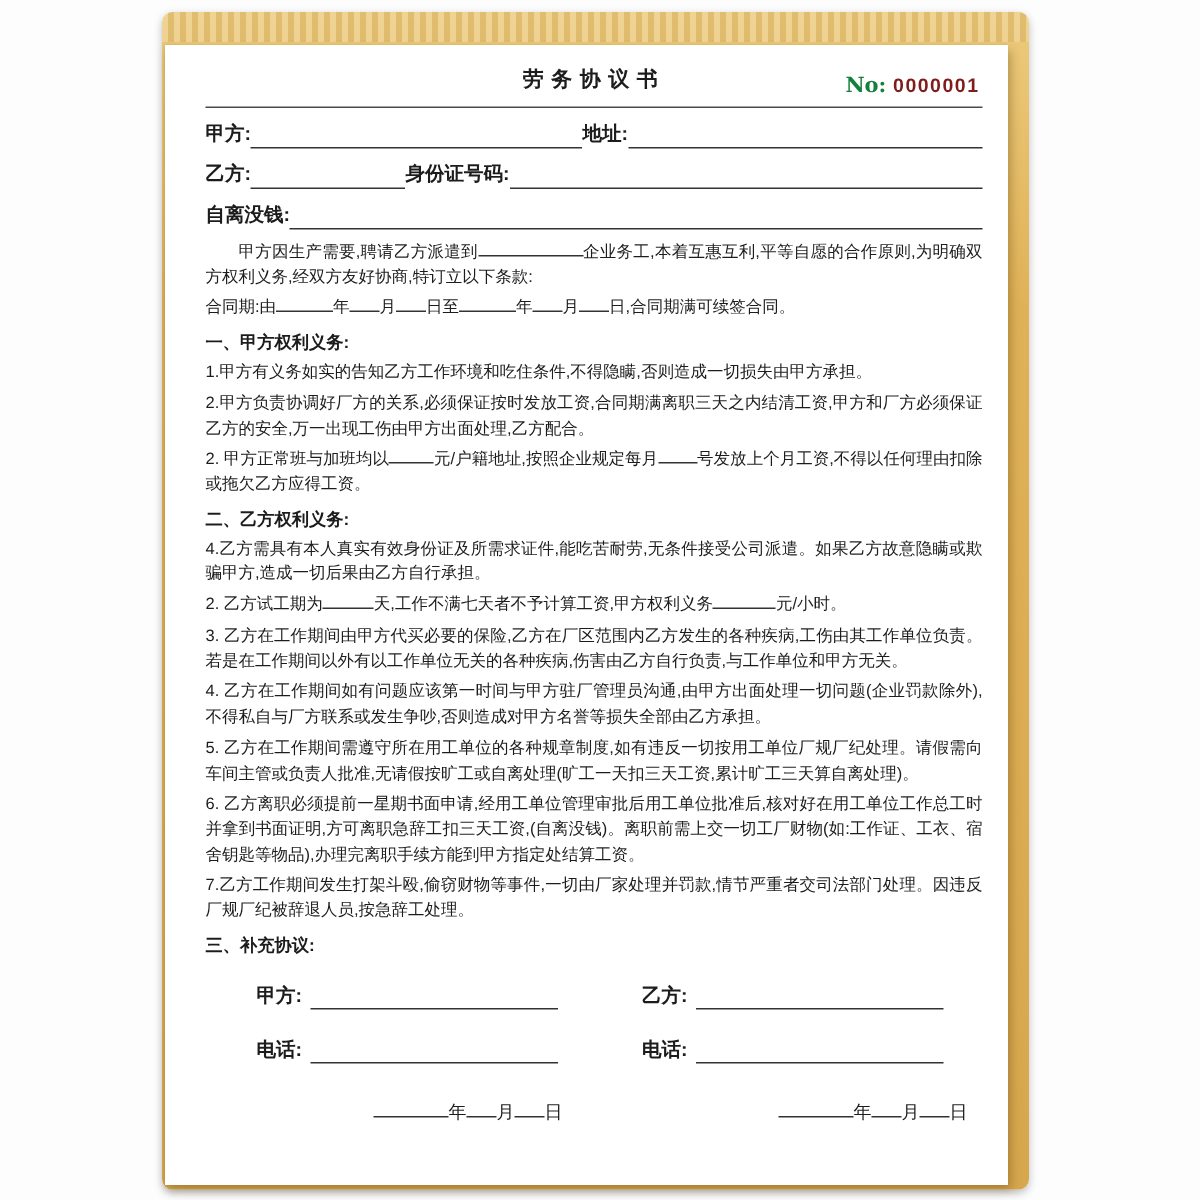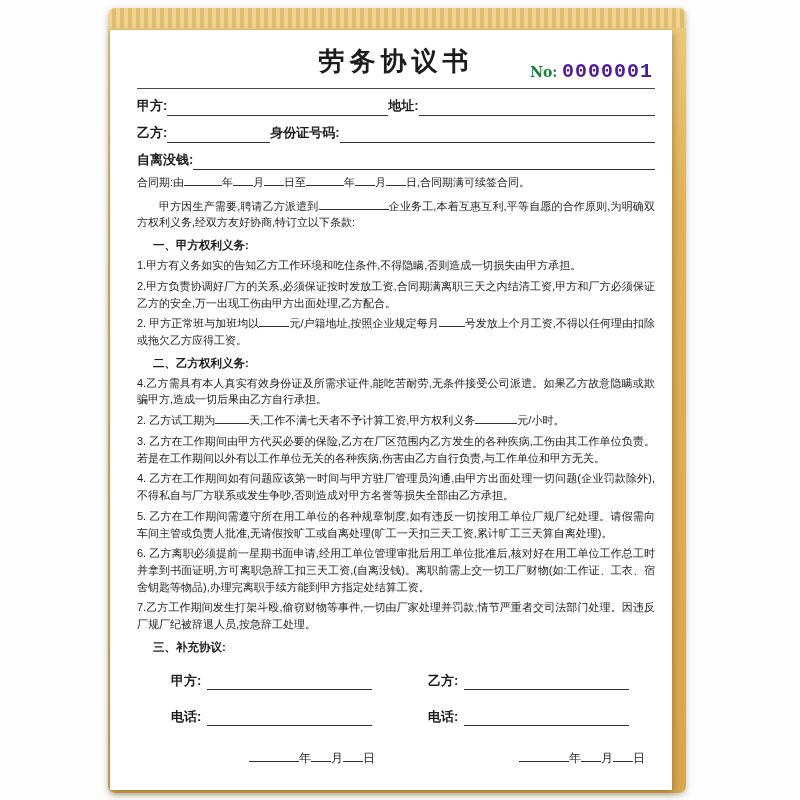--- a/index.html
+++ b/index.html
@@ -29,35 +29,35 @@
   .paper{
     position:absolute;left:110px;top:30px;width:562px;height:760px;
     background:#ffffff;
     box-shadow:2px 3px 6px rgba(90,60,10,.35), -1px 0 2px rgba(0,0,0,.10);
     padding:14px 17px 10px 27px;
     box-sizing:border-box;
     overflow:hidden;
   }
 
   .hdr{position:relative;border-bottom:1px solid #4a4a4a;padding-bottom:9px;}
-  .title{text-align:center;font-size:26px;font-weight:bold;letter-spacing:5px;}
+  .title{text-align:center;font-size:14px;font-weight:bold;letter-spacing:5px;}
   .serial{position:absolute;right:2px;bottom:5px;font-weight:bold;white-space:nowrap;}
   .serial .no{color:#15803d;font-size:14px;font-family:"DejaVu Serif",serif;}
-  .serial .digits{color:#4c1d95;font-size:20px;font-family:Liberation Mono, monospace;letter-spacing:1px;}
+  .serial .digits{color:#7f1d1d;font-size:13px;font-family:Liberation Sans, sans-serif;letter-spacing:1px;}
 
   .frow{display:flex;align-items:flex-end;height:27px;font-size:13px;font-weight:bold;}
   .frow .lbl{white-space:nowrap;padding-bottom:1px;}
   .blank{border-bottom:1px solid #333;height:18px;}
   .w221{width:221px;}
   .w103{width:103px;}
   .grow{flex:1;}
 
   p.para{font-size:11px;line-height:1.52;text-align:justify;margin:4px 0 0;}
   p.intro{text-indent:2em;margin-top:7px;}
-  .sec-title{font-size:11.5px;font-weight:bold;margin:7px 16px 0;}
+  .sec-title{font-size:11.5px;font-weight:bold;margin:7px 0 0;}
 
   .iblank{display:inline-block;border-bottom:1px solid #333;height:9px;vertical-align:baseline;}
   .iw70{width:70px;}.iw38{width:38px;}.iw20{width:20px;}
   .iw30{width:30px;}.iw26{width:26px;}.iw34{width:34px;}.iw42{width:42px;}
 
   .sig{
     display:grid;grid-template-columns:1fr 1fr;column-gap:46px;row-gap:17px;
     margin-top:16px;padding:0 16px 0 34px;
     font-size:13px;font-weight:bold;
   }
@@ -100,23 +100,23 @@
       <span class="lbl">乙方:</span>
       <span class="blank w103"></span>
       <span class="lbl">身份证号码:</span>
       <span class="blank grow"></span>
     </div>
     <div class="frow">
       <span class="lbl">自离没钱:</span>
       <span class="blank grow"></span>
     </div>
 
+    <p class="para intro"><span>甲方因生产需要,聘请乙方派遣到</span><span class="iblank iw70"></span><span>企业务工,本着互惠互利,平等自愿的合作原则,为明确双方权利义务,经双方友好协商,特订立以下条款:</span></p>
+
     <p class="para"><span>合同期:由</span><span class="iblank iw38"></span><span>年</span><span class="iblank iw20"></span><span>月</span><span class="iblank iw20"></span><span>日至</span><span class="iblank iw38"></span><span>年</span><span class="iblank iw20"></span><span>月</span><span class="iblank iw20"></span><span>日,合同期满可续签合同。</span></p>
-
-    <p class="para intro"><span>甲方因生产需要,聘请乙方派遣到</span><span class="iblank iw70"></span><span>企业务工,本着互惠互利,平等自愿的合作原则,为明确双方权利义务,经双方友好协商,特订立以下条款:</span></p>
 
     <p class="sec-title">一、甲方权利义务:</p>
     <p class="para">1.甲方有义务如实的告知乙方工作环境和吃住条件,不得隐瞒,否则造成一切损失由甲方承担。</p>
     <p class="para">2.甲方负责协调好厂方的关系,必须保证按时发放工资,合同期满离职三天之内结清工资,甲方和厂方必须保证乙方的安全,万一出现工伤由甲方出面处理,乙方配合。</p>
     <p class="para"><span>2. 甲方正常班与加班均以</span><span class="iblank iw30"></span><span>元/户籍地址,按照企业规定每月</span><span class="iblank iw26"></span><span>号发放上个月工资,不得以任何理由扣除或拖欠乙方应得工资。</span></p>
 
     <p class="sec-title">二、乙方权利义务:</p>
     <p class="para">4.乙方需具有本人真实有效身份证及所需求证件,能吃苦耐劳,无条件接受公司派遣。如果乙方故意隐瞒或欺骗甲方,造成一切后果由乙方自行承担。</p>
     <p class="para"><span>2. 乙方试工期为</span><span class="iblank iw34"></span><span>天,工作不满七天者不予计算工资,甲方权利义务</span><span class="iblank iw42"></span><span>元/小时。</span></p>
     <p class="para">3. 乙方在工作期间由甲方代买必要的保险,乙方在厂区范围内乙方发生的各种疾病,工伤由其工作单位负责。若是在工作期间以外有以工作单位无关的各种疾病,伤害由乙方自行负责,与工作单位和甲方无关。</p>

